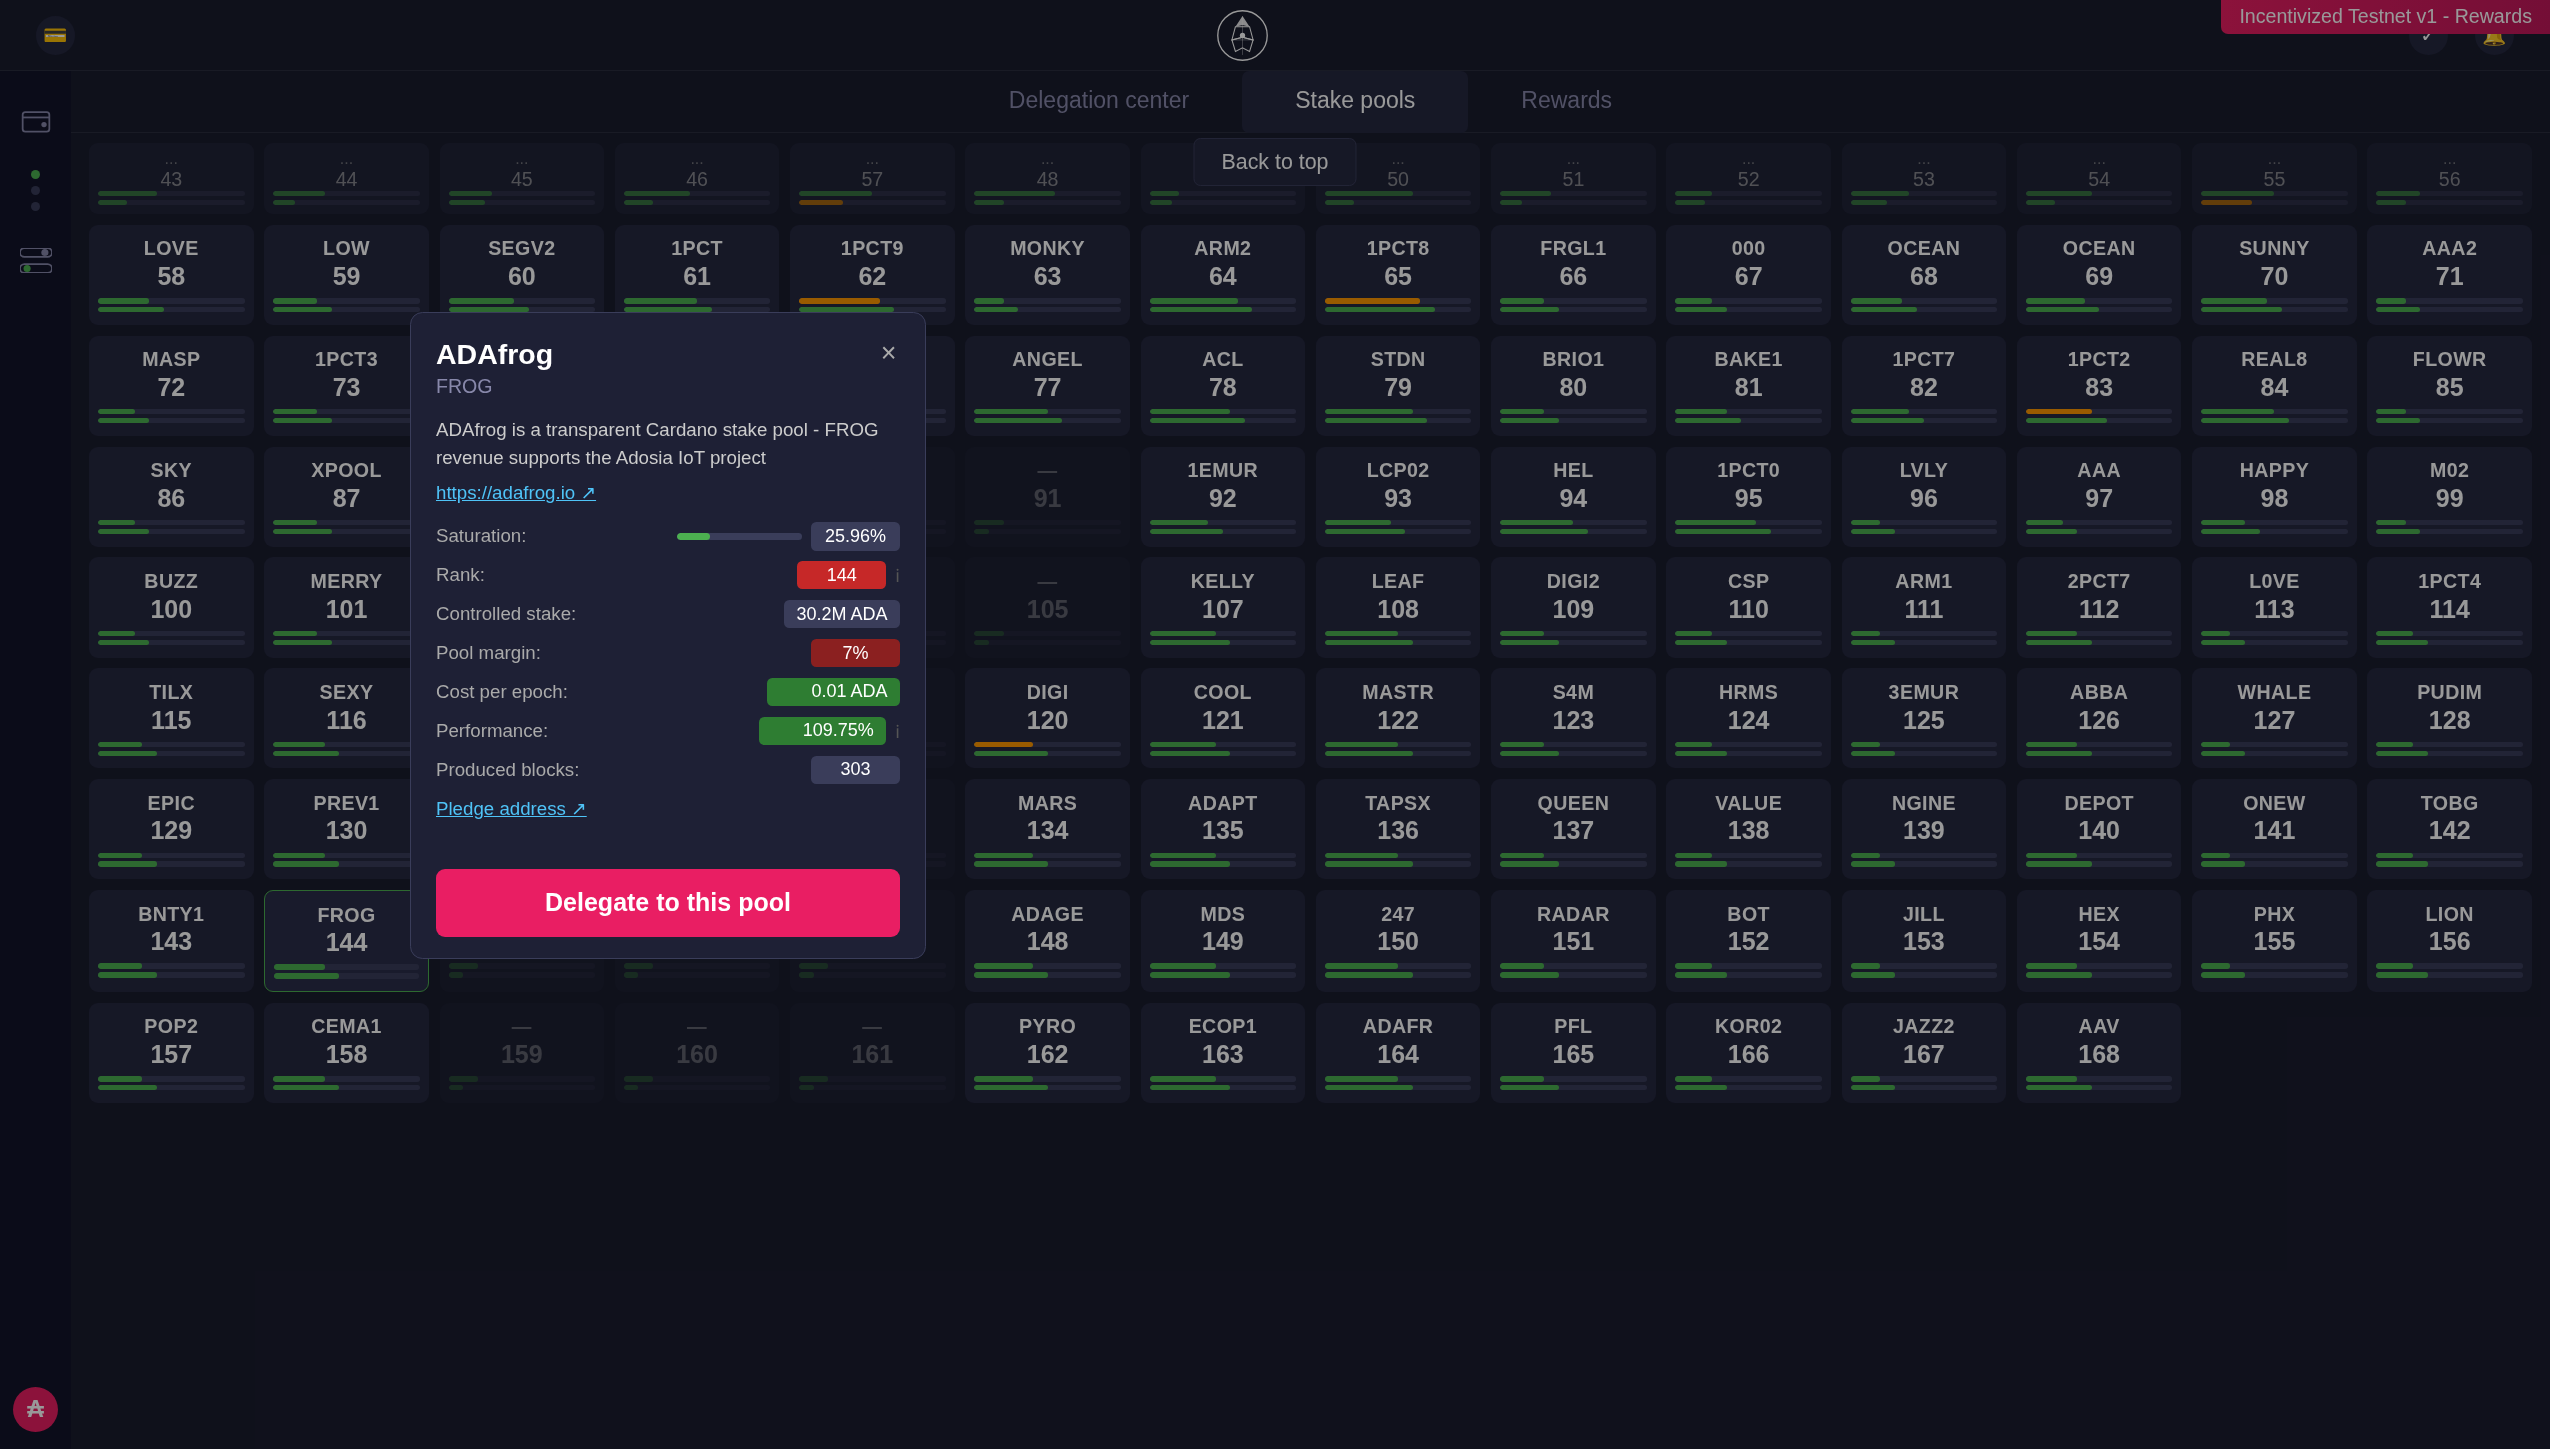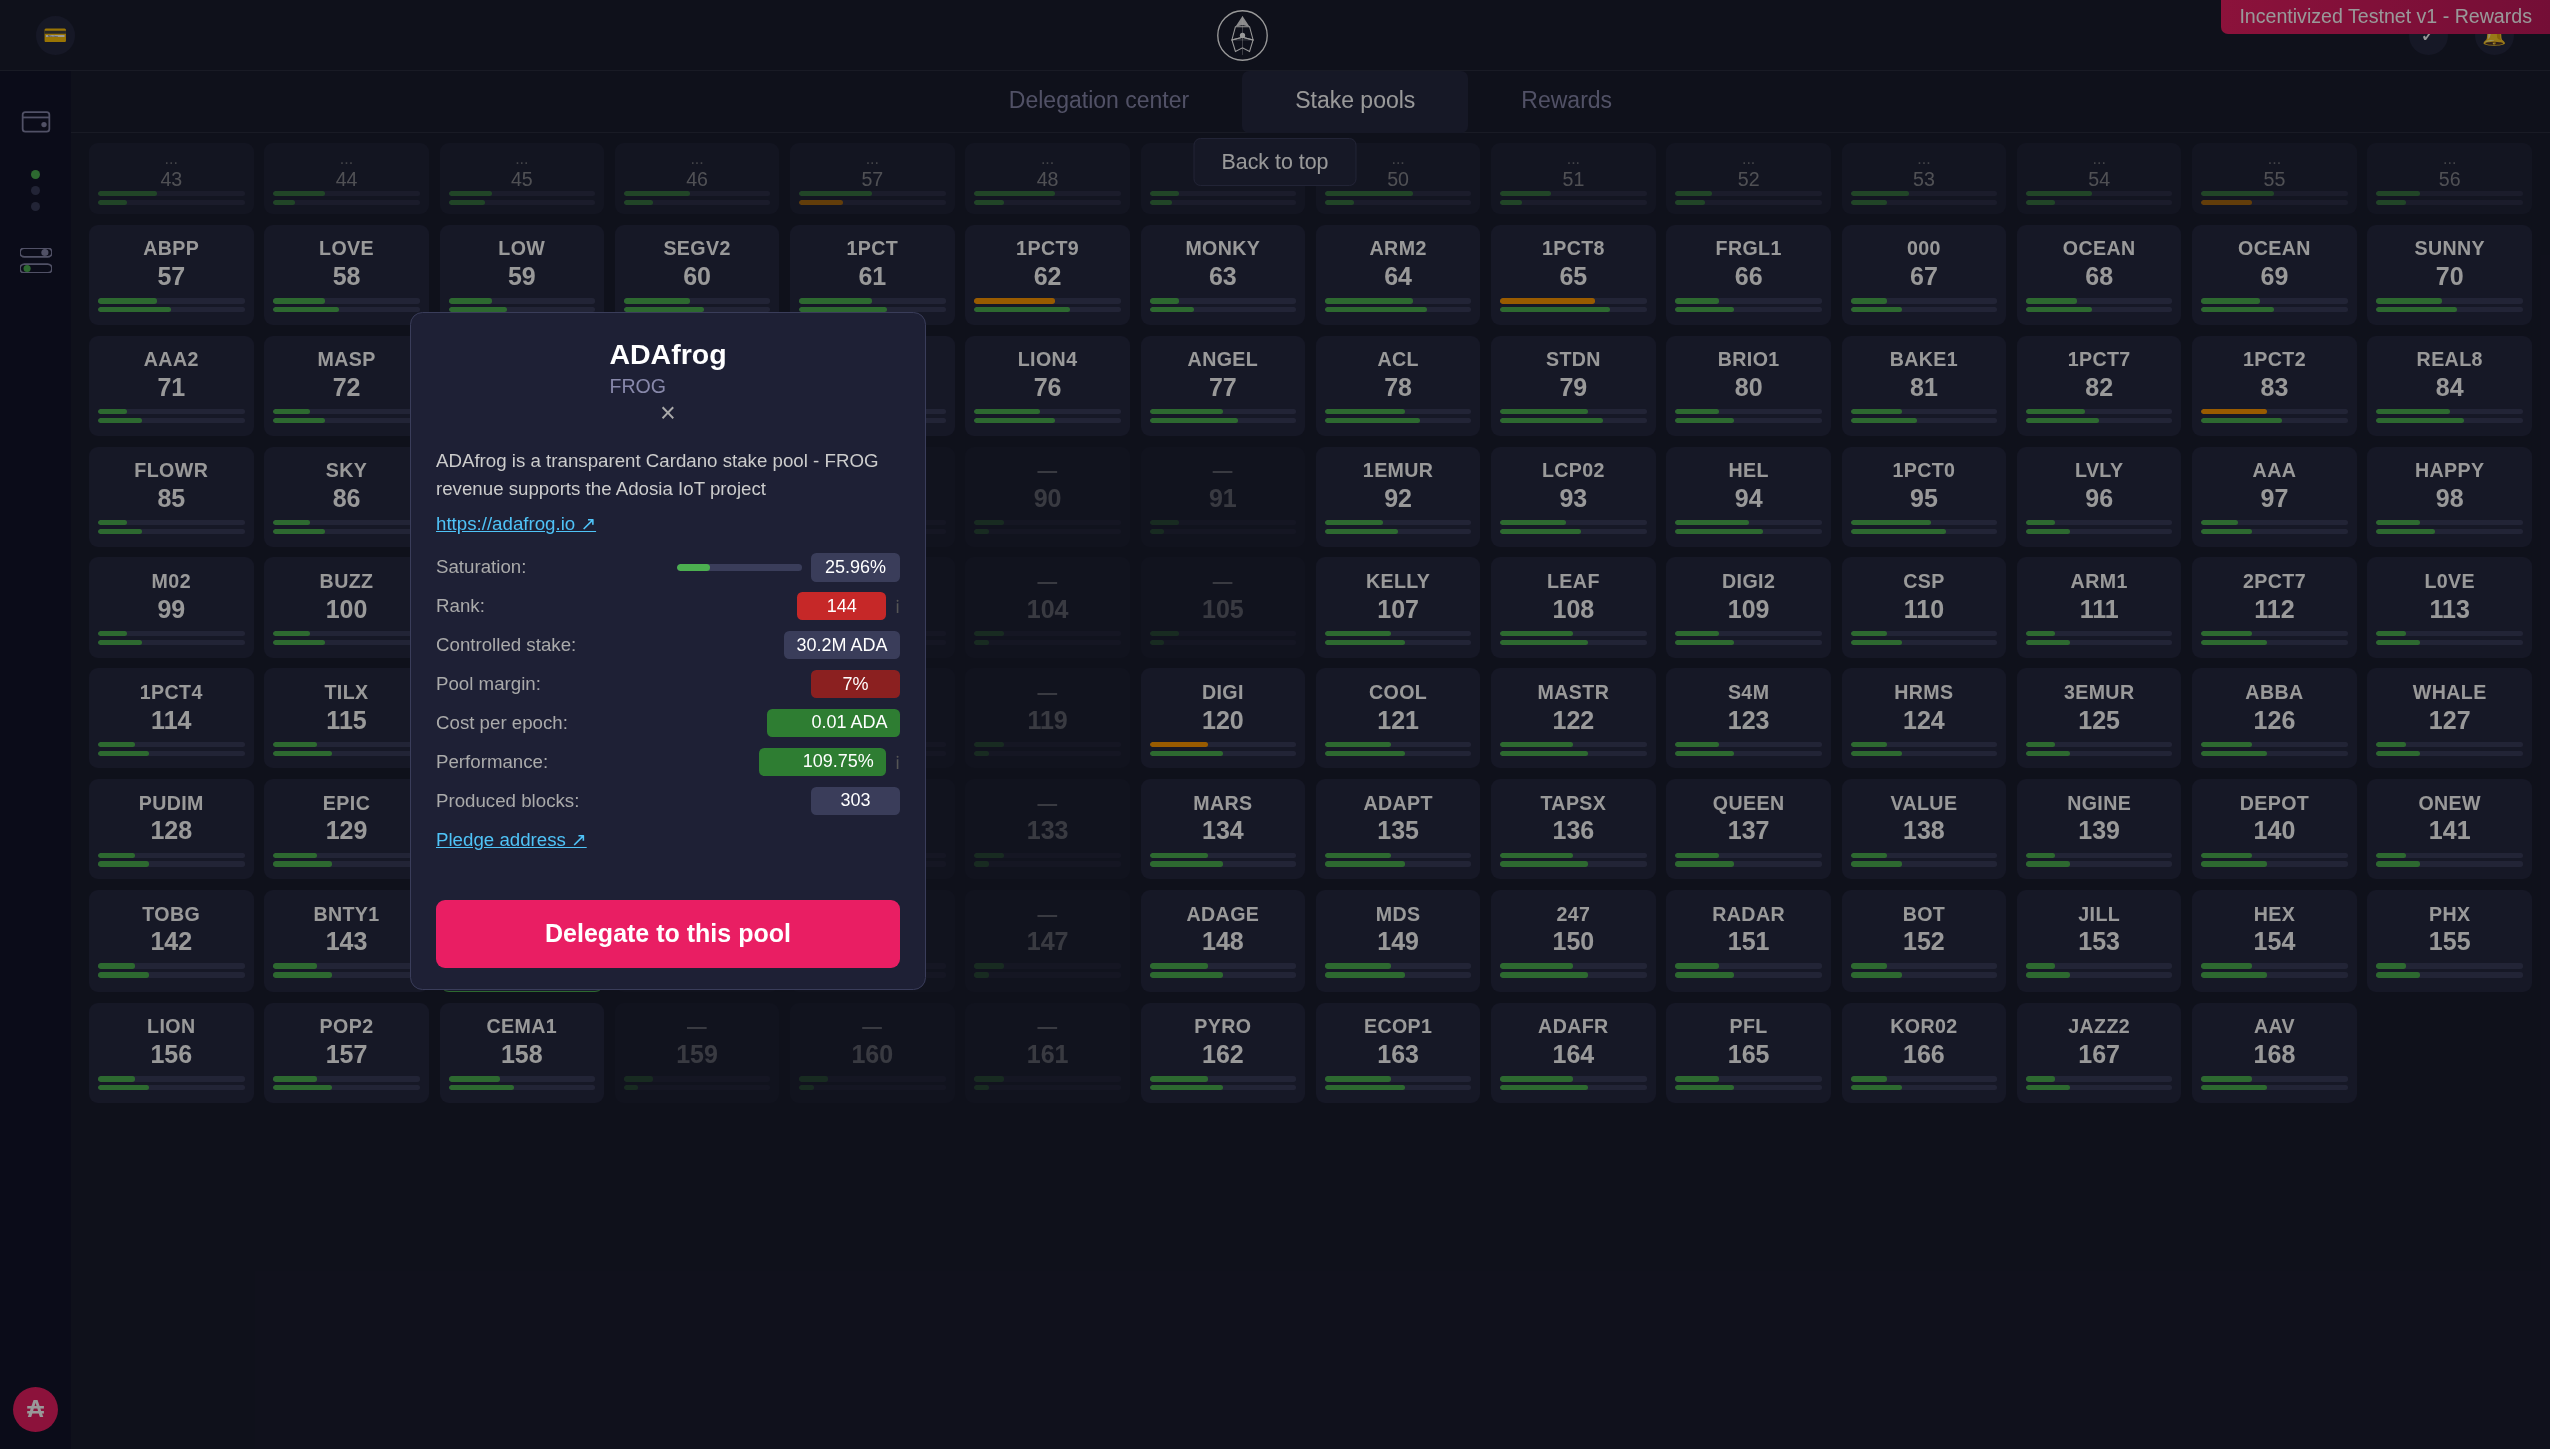--- a/index.html
+++ b/index.html
@@ -166,23 +166,22 @@
       width: 516px;
       background: #1e2035;
       border-radius: 12.5px;
       border: 0.9px solid #3a3d5a;
       z-index: 200;
       overflow: hidden;
     }
     .modal-header {
       display: flex;
       justify-content: space-between;
-      align-items: center;
+      align-items: flex-start;
       padding: 25px 25px 9px;
-      flex-direction: column;
     }
     .modal-title {
       font-size: 28.5px;
       font-weight: 700;
       color: #fff;
     }
     .modal-subtitle {
       font-size: 19.6px;
       color: #8888aa;
       margin-top: 3.6px;
@@ -505,30 +504,20 @@
           <div class="pool-bar-fill bar-green" style="width:30%"></div>
         </div>
         <div class="pool-bar" style="margin-top:1.8px;">
           <div class="pool-bar-fill bar-green" style="width:20%"></div>
         </div>
       </div>
   </div>
 
   <div class="pool-grid" id="pool-grid">
       <div class="pool-card">
-      <div class="pool-name">ABPP</div>
-      <div class="pool-rank">57</div>
-      <div class="pool-bar">
-        <div class="pool-bar-fill" style="width:40%;background:#4caf50;"></div>
-      </div>
-      <div class="pool-bar" style="margin-top:2.7px;">
-        <div class="pool-bar-fill bar-green" style="width:50%;"></div>
-      </div>
-    </div>
-      <div class="pool-card">
       <div class="pool-name">LOVE</div>
       <div class="pool-rank">58</div>
       <div class="pool-bar">
         <div class="pool-bar-fill" style="width:35%;background:#4caf50;"></div>
       </div>
       <div class="pool-bar" style="margin-top:2.7px;">
         <div class="pool-bar-fill bar-green" style="width:45%;"></div>
       </div>
     </div>
       <div class="pool-card">

